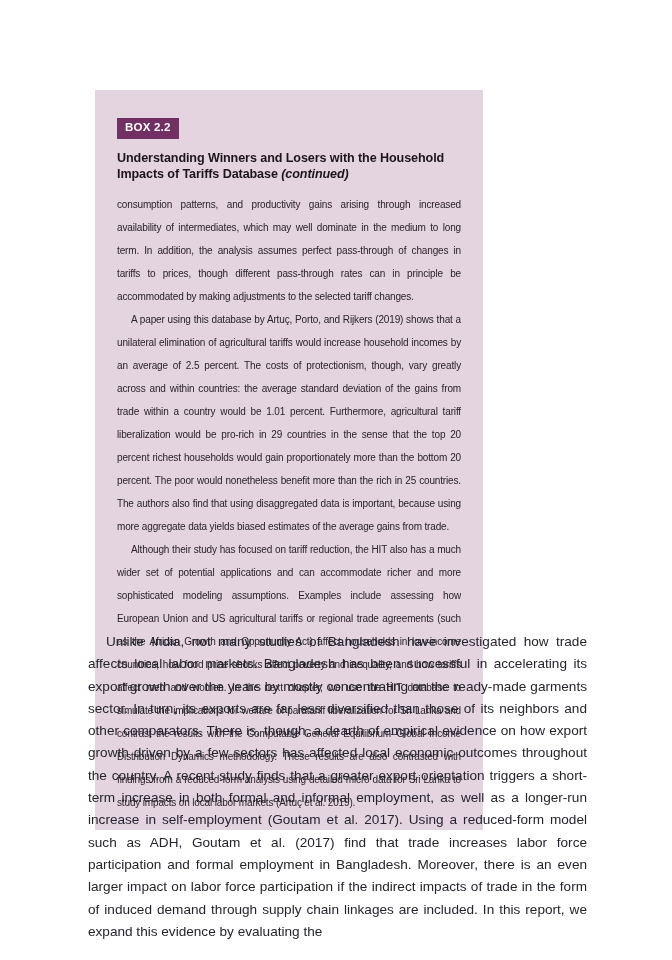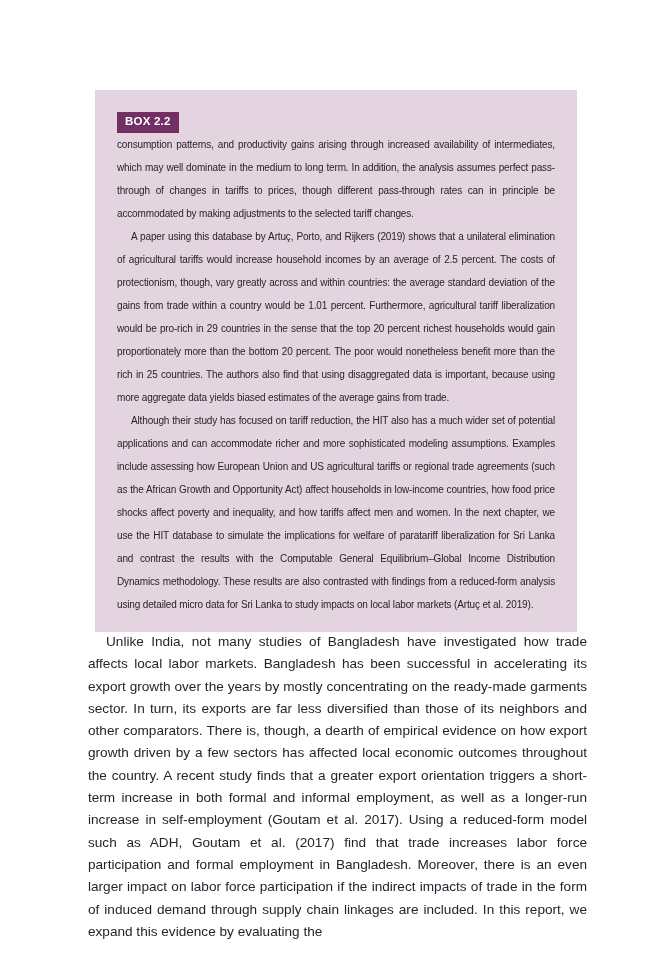--- a/index.html
+++ b/index.html
@@ -17,24 +17,24 @@
     position:relative;
     font-family:"Liberation Sans", sans-serif;
     overflow:hidden;
   }
   .page{position:absolute;inset:0;background:#ffffff;}
 
   
   .callout-box{
     position:absolute;
     left:95px;top:90px;
-    width:482px;min-height:470px;
+    width:388px;min-height:470px;
     box-sizing:border-box;
     background:var(--box-bg);
-    padding:21px 22px 16px 22px;
+    padding:27px 22px 16px 22px;
   }
   .box-badge{
     display:inline-block;
     background:var(--badge-bg);
     color:var(--badge-fg);
     font-weight:bold;
     font-size:11.5px;
     letter-spacing:0.2px;
     padding:4px 8px 5px 8px;
     line-height:1;
@@ -89,20 +89,21 @@
   }
 </style>
 </head>
 <body>
 
 <div class="page">
 
   <div class="callout-box">
     <span class="box-badge">BOX 2.2</span>
 
+    <div class="box-title"><span>Understanding Winners and Losers with the Household Impacts of Tariffs Database </span><span class="continued">(continued)</span></div>
 
     <div class="box-body">
       <p>consumption patterns, and productivity gains arising through increased availability of intermediates, which may well dominate in the medium to long term. In addition, the analysis assumes perfect pass-through of changes in tariffs to prices, though different pass-through rates can in principle be accommodated by making adjustments to the selected tariff changes.</p>
       <p>A paper using this database by Artuç, Porto, and Rijkers (2019) shows that a unilateral elimination of agricultural tariffs would increase household incomes by an average of 2.5 percent. The costs of protectionism, though, vary greatly across and within countries: the average standard deviation of the gains from trade within a country would be 1.01 percent. Furthermore, agricultural tariff liberalization would be pro-rich in 29 countries in the sense that the top 20 percent richest households would gain proportionately more than the bottom 20 percent. The poor would nonetheless benefit more than the rich in 25 countries. The authors also find that using disaggregated data is important, because using more aggregate data yields biased estimates of the average gains from trade.</p>
       <p>Although their study has focused on tariff reduction, the HIT also has a much wider set of potential applications and can accommodate richer and more sophisticated modeling assumptions. Examples include assessing how European Union and US agricultural tariffs or regional trade agreements (such as the African Growth and Opportunity Act) affect households in low-income countries, how food price shocks affect poverty and inequality, and how tariffs affect men and women. In the next chapter, we use the HIT database to simulate the implications for welfare of paratariff liberalization for Sri Lanka and contrast the results with the Computable General Equilibrium–Global Income Distribution Dynamics methodology. These results are also contrasted with findings from a reduced-form analysis using detailed micro data for Sri Lanka to study impacts on local labor markets (Artuç et al. 2019).</p>
     </div>
   </div>
 
   <div class="main-text">
     <p>Unlike India, not many studies of Bangladesh have investigated how trade affects local labor markets. Bangladesh has been successful in accelerating its export growth over the years by mostly concentrating on the ready-made garments sector. In turn, its exports are far less diversified than those of its neighbors and other comparators. There is, though, a dearth of empirical evidence on how export growth driven by a few sectors has affected local economic outcomes throughout the country. A recent study finds that a greater export orientation triggers a short-term increase in both formal and informal employment, as well as a longer-run increase in self-employment (Goutam et al. 2017). Using a reduced-form model such as ADH, Goutam et al. (2017) find that trade increases labor force participation and formal employment in Bangladesh. Moreover, there is an even larger impact on labor force participation if the indirect impacts of trade in the form of induced demand through supply chain linkages are included. In this report, we expand this evidence by evaluating the</p>

